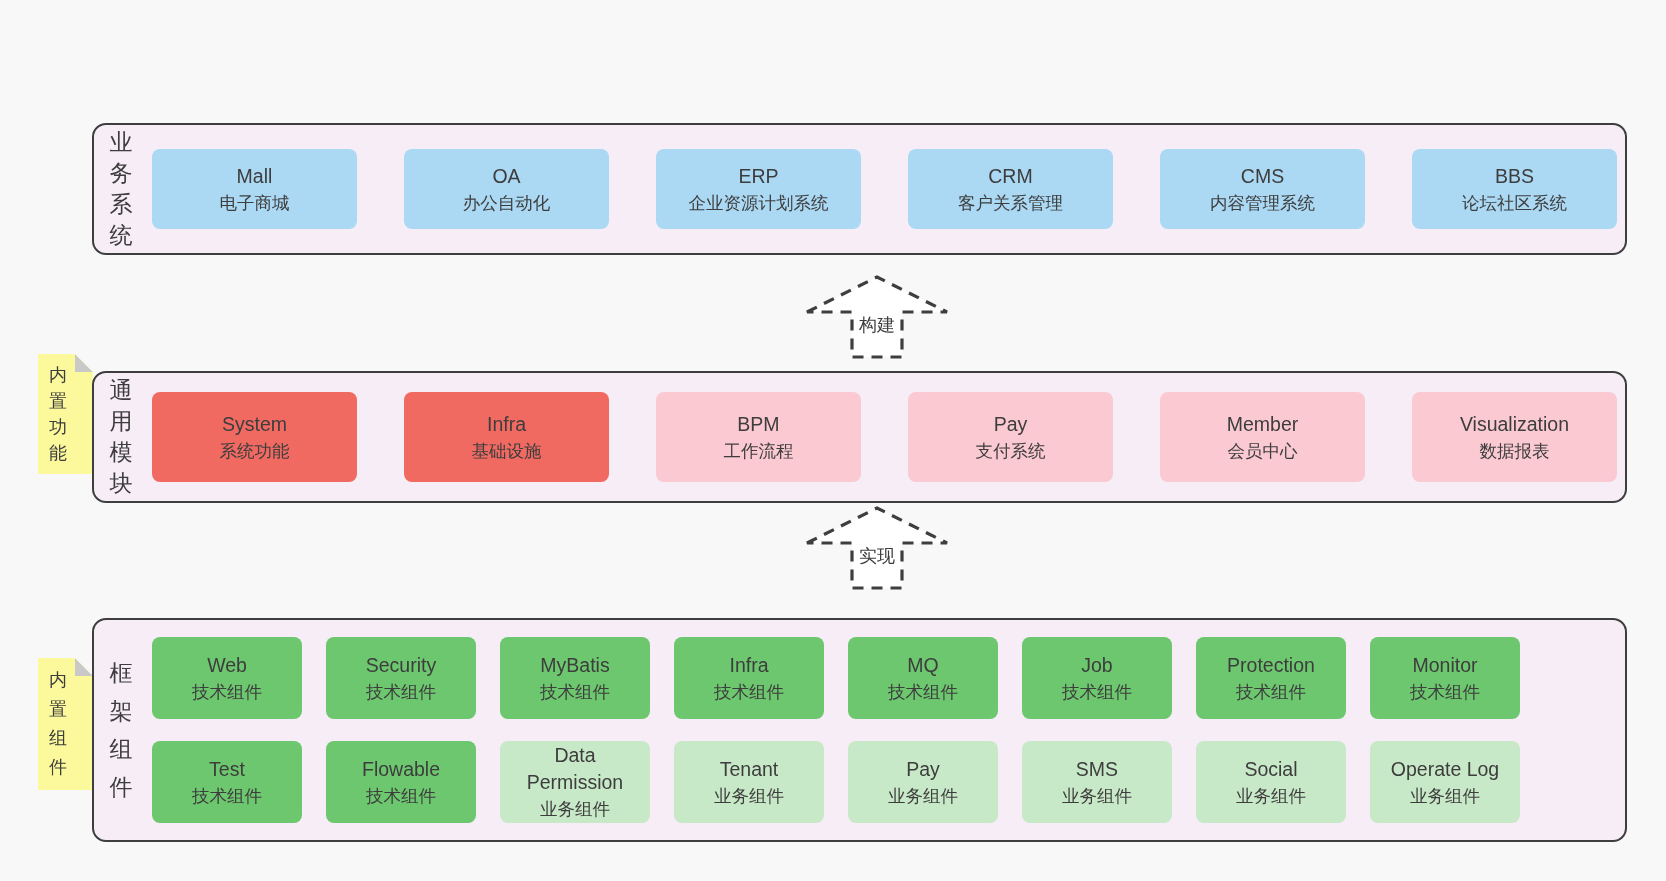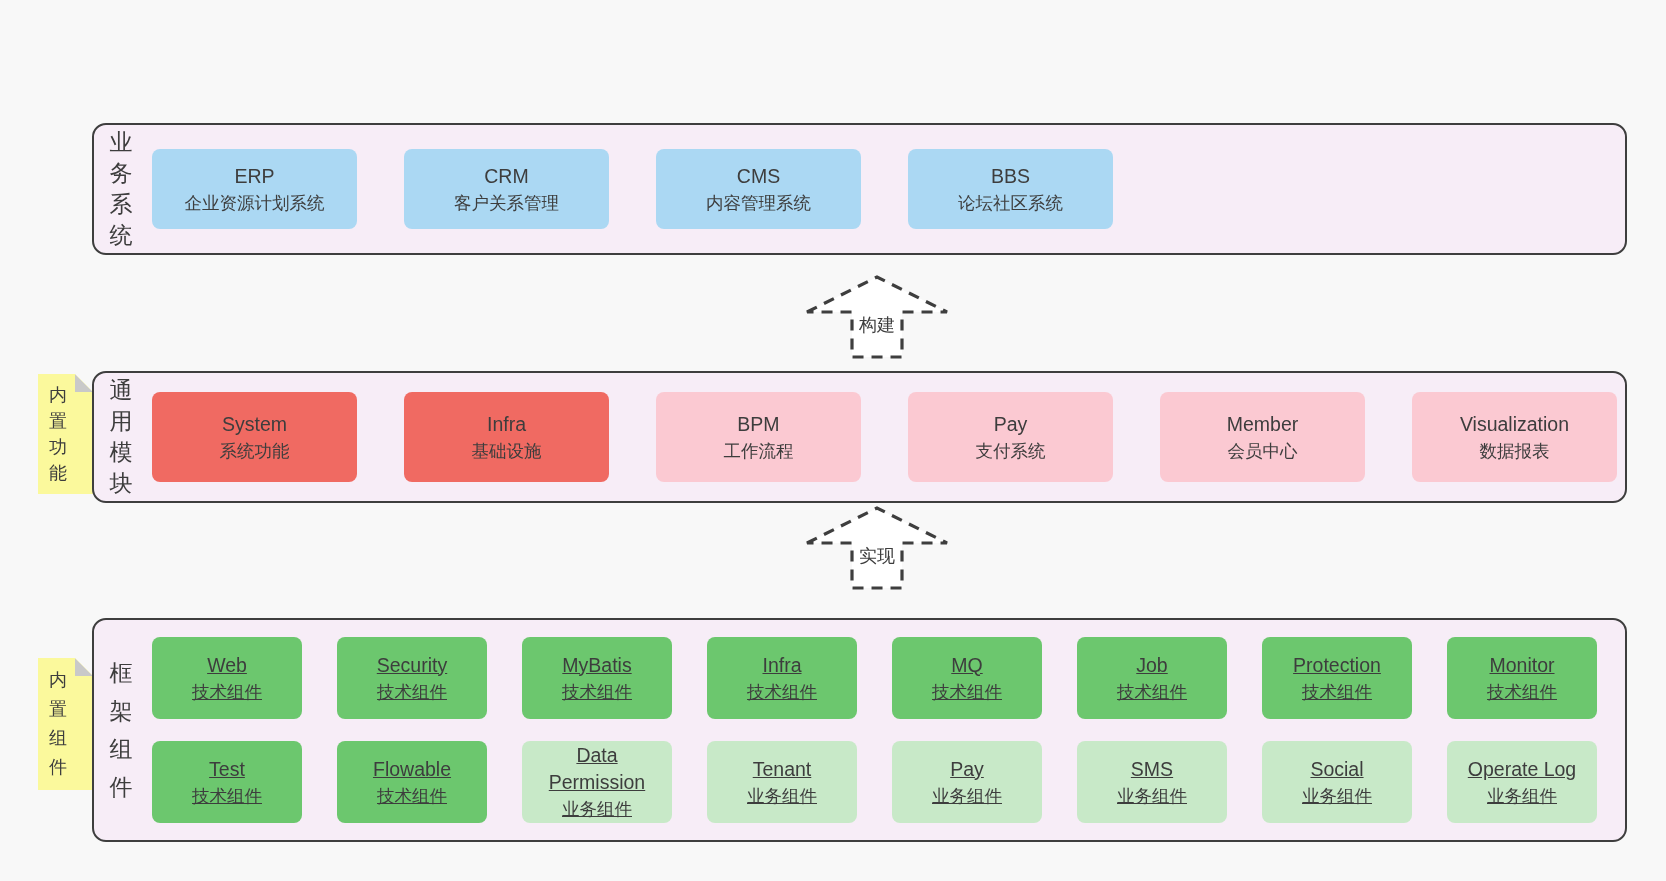--- a/index.html
+++ b/index.html
@@ -44,21 +44,21 @@
   .band-3 .row-label { line-height: 38px; }
 
   .rows {
     flex: 0 0 auto;
     margin-left: 17px;
     display: flex;
     flex-direction: column;
     gap: 22px;
   }
   .boxes-row { display: flex; gap: 47px; }
-  .band-3 .boxes-row { gap: 35px; text-decoration: underline; }
+  .band-3 .boxes-row { gap: 24px; }
 
   
   .box {
     box-sizing: border-box;
     width: 205px;
     height: 80px;
     border-radius: 8px;
     display: flex;
     flex-direction: column;
     justify-content: center;
@@ -88,21 +88,21 @@
     align-items: center;
   }
   .sticky::after {
     content: "";
     position: absolute;
     top: 0; right: 0;
     width: 18px; height: 18px;
     background: var(--fold-gray, #c9c9c9);
     clip-path: polygon(0 0, 100% 100%, 0 100%);
   }
-  .sticky-1 { top: 374px; height: 120px; }
+  .sticky-1 { top: 354px; height: 120px; }
   .sticky-2 { top: 658px; height: 132px; }
   .sticky .sticky-text {
     width: 24px;
     margin-left: 8px;
     text-align: center;
     font-size: 18px;
     line-height: 26px;
     word-break: break-all;
   }
   .sticky-2 .sticky-text { line-height: 29px; }
@@ -154,20 +154,28 @@
       <polygon points="2,38 72,3 142,38 97,38 97,83 47,83 47,38" fill="#ffffff" stroke="#3e3e3e" stroke-width="3.2" stroke-dasharray="11 8" stroke-linejoin="miter"></polygon>
     </svg>
     <span class="arrow-label">实现</span>
   </div>
 
   <div class="band band-1">
     <div class="row-label">业务系统</div>
     <div class="rows">
       <div class="boxes-row">
           <div class="box blue">
+            <div class="box-name">Mall</div>
+            <div class="box-desc">电子商城</div>
+          </div>
+          <div class="box blue">
+            <div class="box-name">OA</div>
+            <div class="box-desc">办公自动化</div>
+          </div>
+          <div class="box blue">
             <div class="box-name">ERP</div>
             <div class="box-desc">企业资源计划系统</div>
           </div>
           <div class="box blue">
             <div class="box-name">CRM</div>
             <div class="box-desc">客户关系管理</div>
           </div>
           <div class="box blue">
             <div class="box-name">CMS</div>
             <div class="box-desc">内容管理系统</div>

